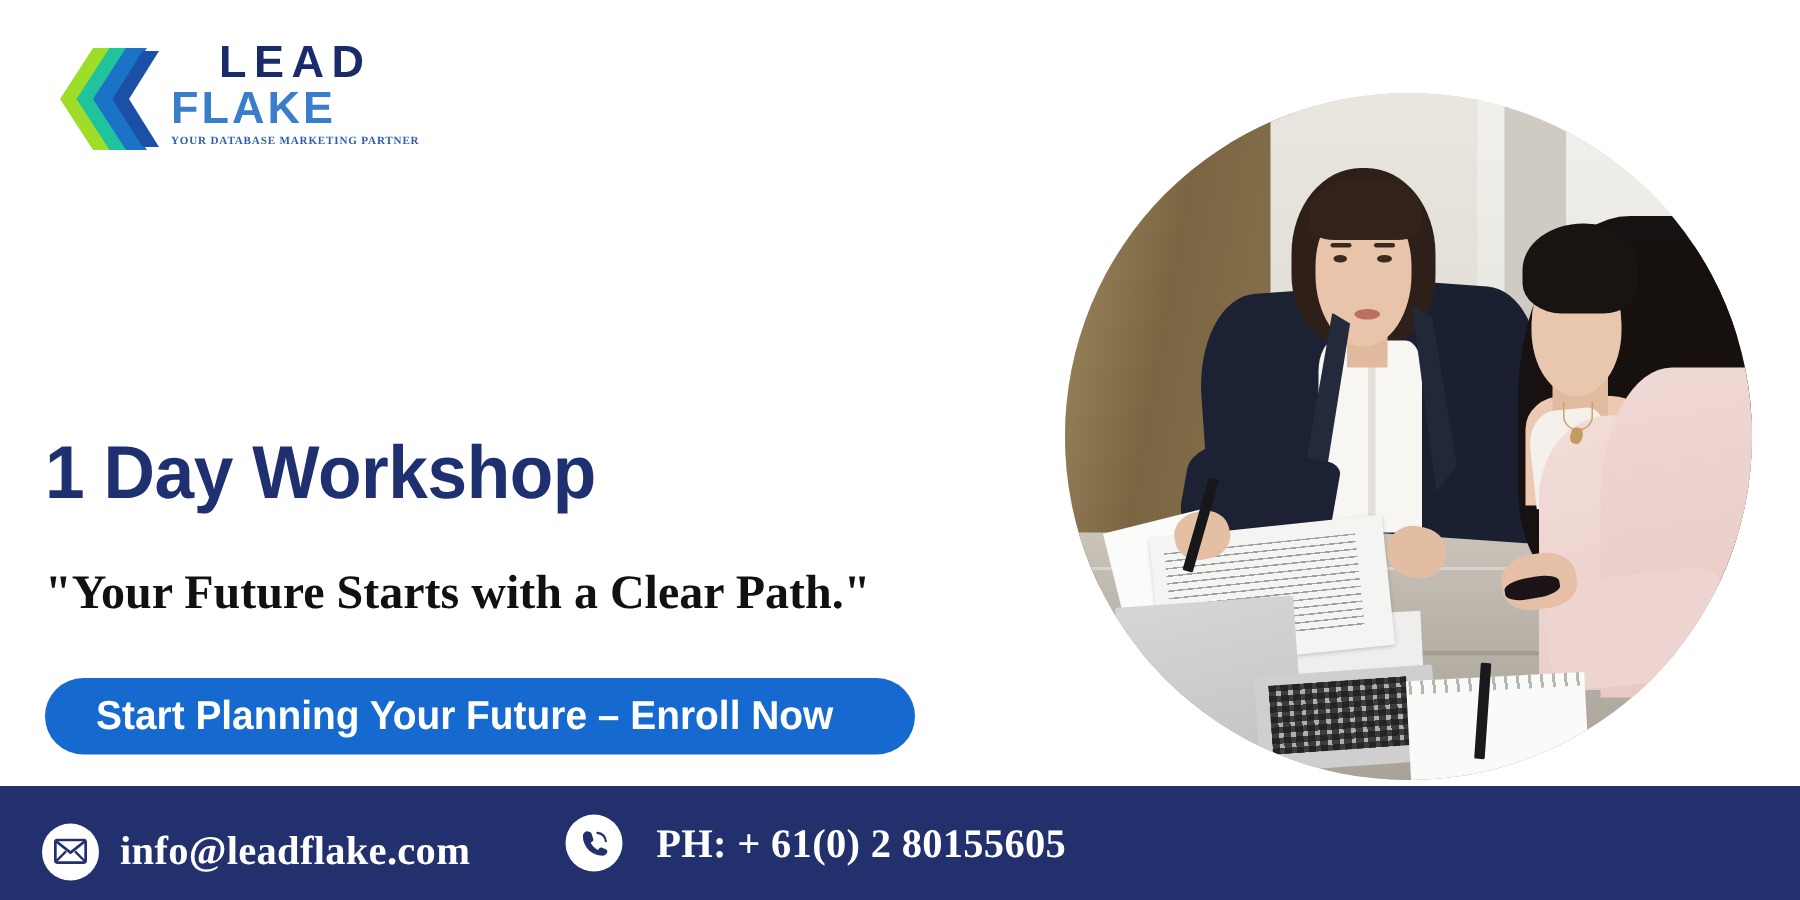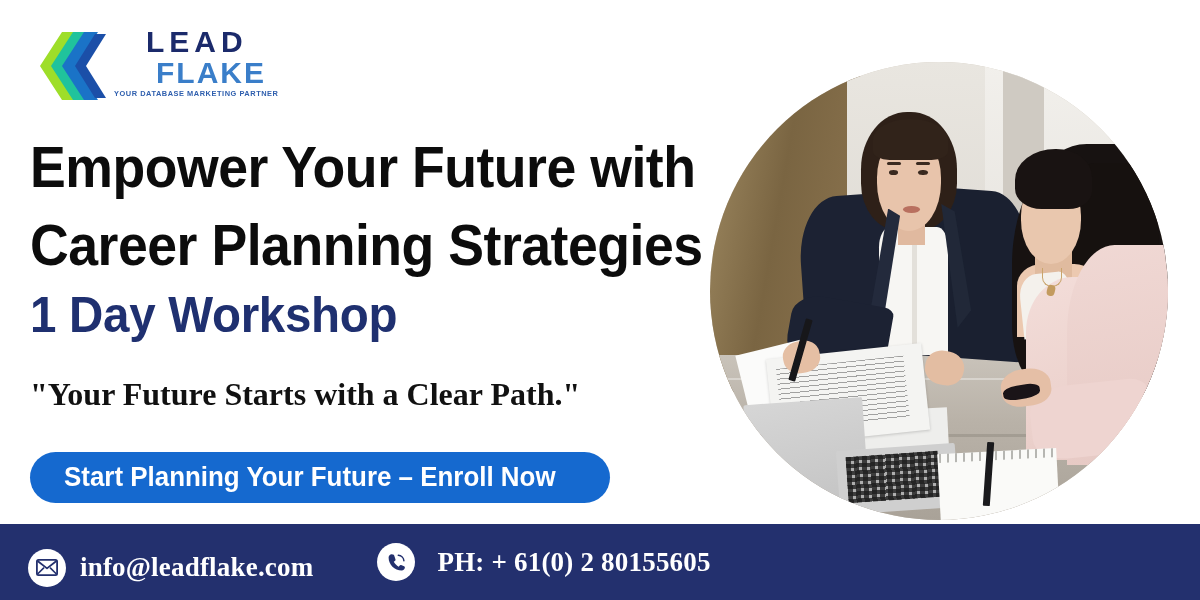--- a/index.html
+++ b/index.html
@@ -50,24 +50,23 @@
     margin-left: 32px;
   }
   .logo-flake {
     font-family: "Liberation Sans", sans-serif;
     font-weight: bold;
     font-size: 30px;
     letter-spacing: 2px;
     color: #3a7ec9;
     line-height: 31px;
     white-space: nowrap;
-    margin-left: 42px;
   }
   .logo-tag {
-    font-family: Liberation Sans, sans-serif;
+    font-family: Liberation Serif, serif;
     font-weight: bold;
     font-size: 7.4px;
     letter-spacing: 0.55px;
     color: #2f5fae;
     line-height: 10px;
     white-space: nowrap;
     margin-top: 1px;
   }
 
   
@@ -436,24 +435,20 @@
         <path d="M63 4 L43 36 L63 68 L74 68 L54 36 L74 4 Z" fill="#1b4fa8"></path>
       </svg>
     </div>
     <div class="logo-text">
       <div class="logo-lead">LEAD</div>
       <div class="logo-flake">FLAKE</div>
       <div class="logo-tag">YOUR DATABASE MARKETING PARTNER</div>
     </div>
   </div>
 
-  <div class="headline">
-    <div class="headline-line">Empower Your Future with</div>
-    <div class="headline-line">Career Planning Strategies</div>
-  </div>
 
   <div class="subhead">1 Day Workshop</div>
 
   <div class="tagline">"Your Future Starts with a Clear Path."</div>
 
   <button class="cta">
     <span class="cta-label">Start Planning Your Future – Enroll Now</span>
   </button>
 
   <div class="photo">

